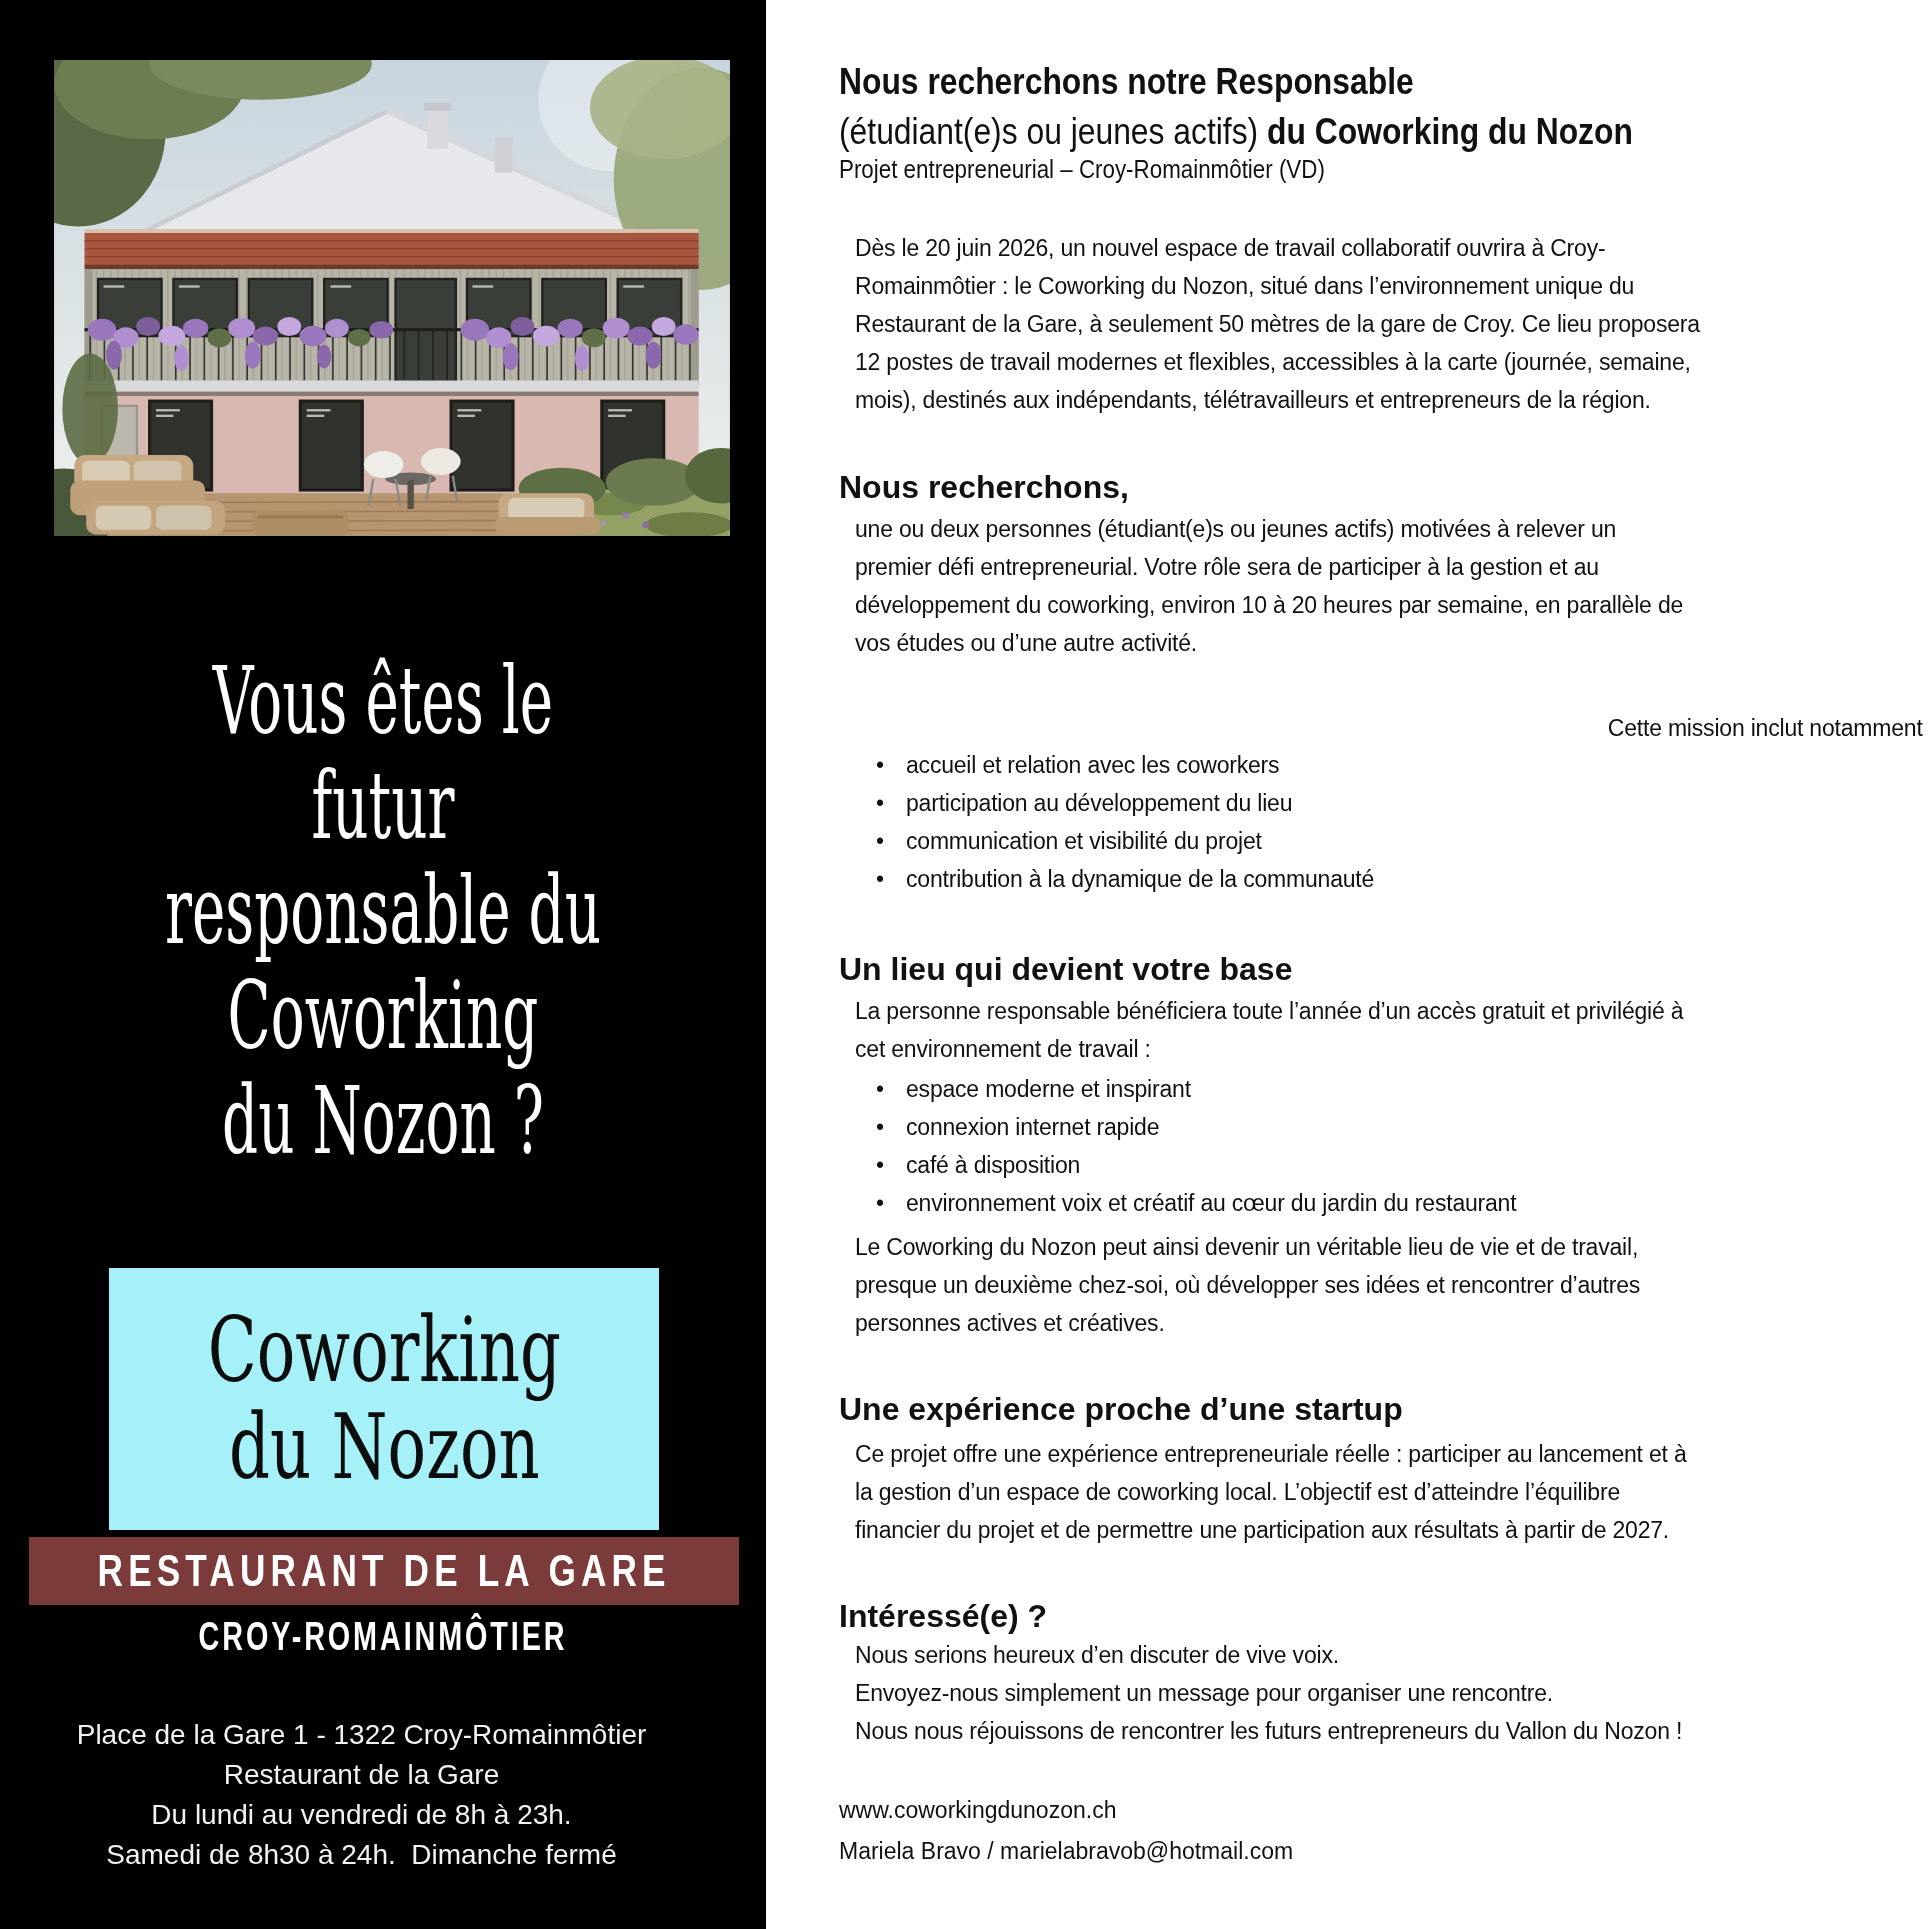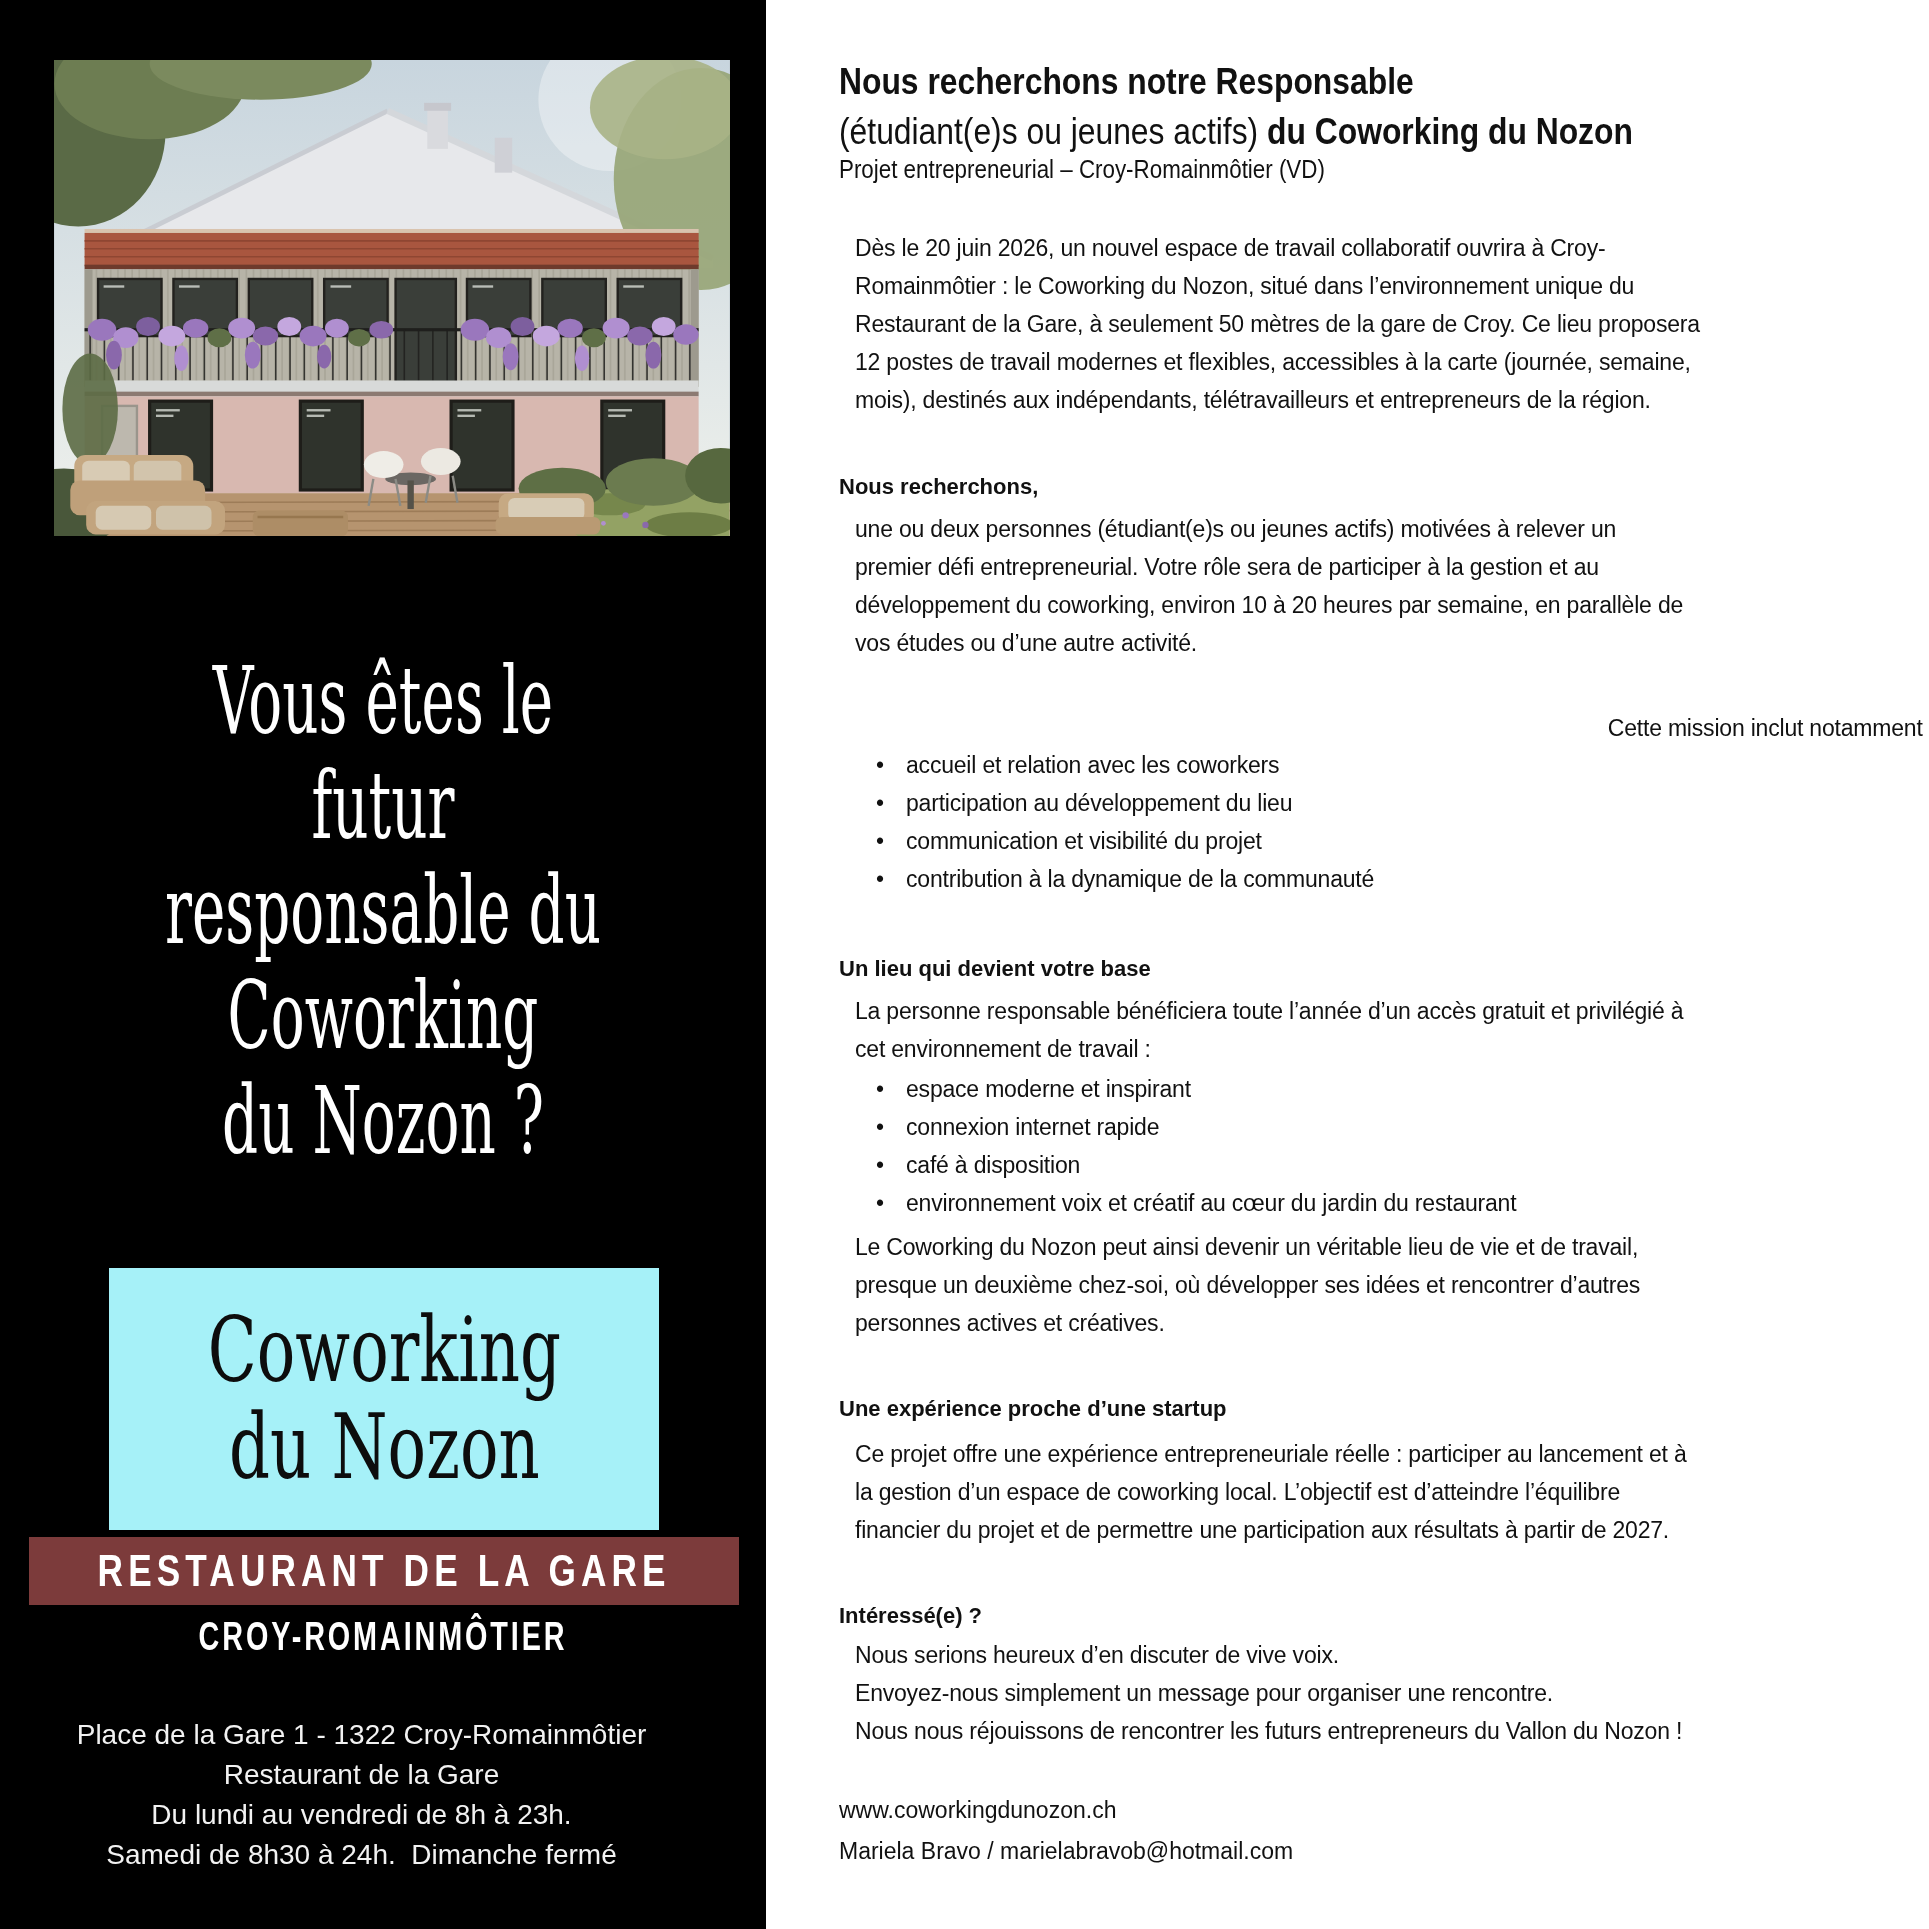--- a/index.html
+++ b/index.html
@@ -46,21 +46,21 @@
   }
 
   
   .rc{left:839px;width:1080px;}
   .h1a{top:56px;font-size:37px;font-weight:bold;line-height:51px;transform:scaleX(0.86);transform-origin:0 0;white-space:nowrap;}
   .h1b{top:106px;font-size:37px;line-height:51px;transform:scaleX(0.86);transform-origin:0 0;white-space:nowrap;}
   .h1b .bold{font-weight:bold;}
   .h1c{top:151px;font-size:26px;line-height:37px;transform:scaleX(0.86);transform-origin:0 0;white-space:nowrap;}
 
   .para{font-size:23px;line-height:38px;white-space:pre-line;letter-spacing:-0.2px;margin-left:16px;}
-  .h2{font-size:22px;font-weight:bold;line-height:40px;white-space:nowrap;}
+  .h2{font-size:32px;font-weight:bold;line-height:40px;white-space:nowrap;}
   .p-intro{top:229px;}
   .h2-a{top:467px;}
   .p-s1{top:510px;}
   .lead{top:709px;text-align:right;}
   .blist{list-style:none;margin:0;padding:0;}
   .blist li{position:relative;padding-left:67px;font-size:23px;line-height:38px;letter-spacing:-0.2px;}
   .blist li::before{content:"\2022";position:absolute;left:37px;}
   .ul-1{top:746px;}
   .h2-b{top:949px;}
   .p-s2{top:992px;}

